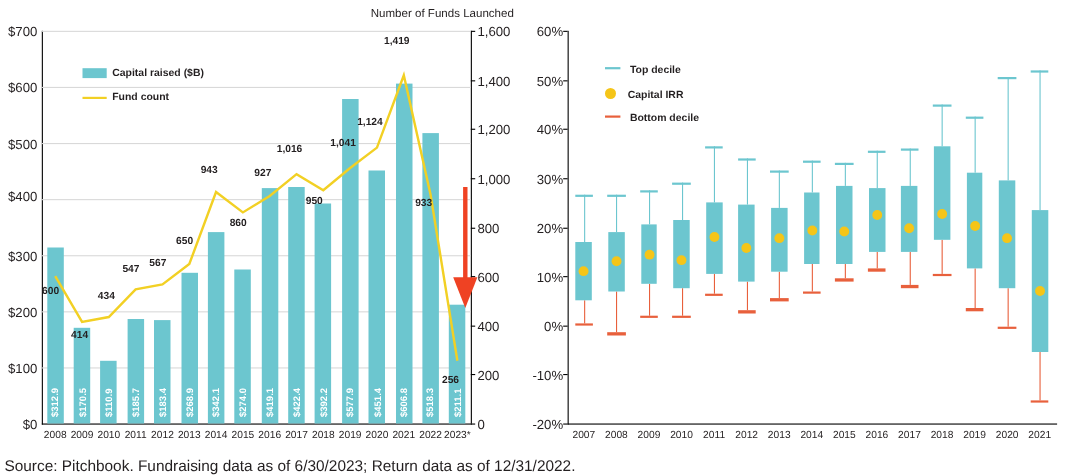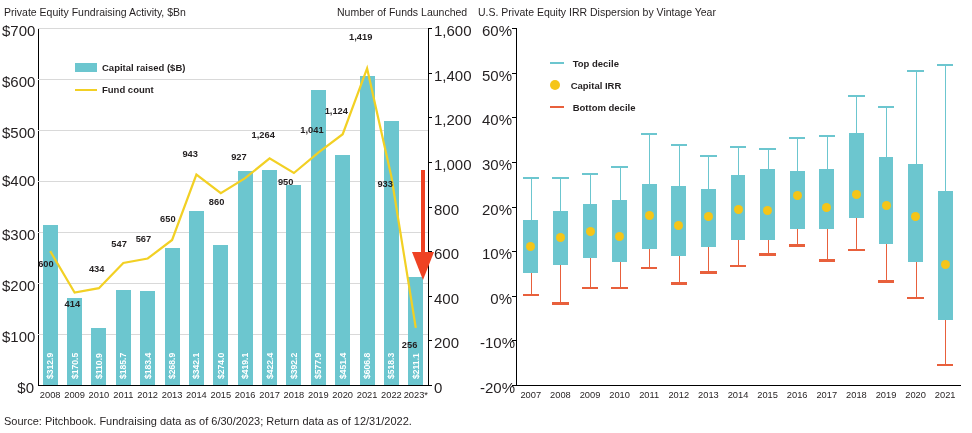--- a/index.html
+++ b/index.html
@@ -21,21 +21,21 @@
     position:absolute;
     white-space:nowrap;
   }
   #left-title-1{left:4px;top:6px;}
   #left-title-2{left:337px;top:6px;}
   #right-title{left:0px;top:6px;}
 
   
   .plot{position:absolute;border-left:1px solid #000;border-bottom:1px solid #000;}
   .axis-label{
-    position:absolute;font-size:15px;color:#231f20;text-align:right;white-space:nowrap;
+    position:absolute;font-size:12px;color:#231f20;text-align:right;white-space:nowrap;
   }
   .axis-label.right{text-align:left;}
   .gridline{position:absolute;left:0;right:0;height:1px;background:#d9d9d9;}
   .tick{position:absolute;width:4px;height:1px;background:#000;}
 
   
   #left-plot{left:38px;top:28px;width:390px;height:357px;}
   .bar{
     position:absolute;bottom:0;background:#6cc6cf;
   }
@@ -72,29 +72,28 @@
   .decile-top{position:absolute;background:#6cc6cf;height:2px;}
   .decile-bot{position:absolute;background:#e8603c;height:2.5px;}
   .whisker{position:absolute;width:1px;background:#6cc6cf;}
   .median-dot{position:absolute;width:9px;height:9px;border-radius:50%;background:#f5c518;}
   .rlegend{position:absolute;font-size:9.5px;font-weight:bold;white-space:nowrap;}
   .rl-swatch{display:inline-block;width:11px;height:11px;background:#6cc6cf;vertical-align:-2px;}
   .rl-line{display:inline-block;width:14px;height:0;border-top:2.5px solid #6cc6cf;vertical-align:3px;}
   .rl-line-r{display:inline-block;width:14px;height:0;border-top:2.5px solid #e8603c;vertical-align:3px;}
   .rl-dot{display:inline-block;width:10px;height:10px;border-radius:50%;background:#f5c518;vertical-align:-1px;}
 
-  #source{position:absolute;left:4px;top:415px;font-size:11px;color:#231f20;}
+  #source{position:absolute;left:4px;top:415px;font-size:14px;color:#231f20;}
 
   .arrow{position:absolute;}
 </style>
 </head>
 <body>
 
 <div class="panel" id="left-panel">
-  <div class="title" id="left-title-1">Private Equity Fundraising Activity, $Bn</div>
   <div class="title" id="left-title-2">Number of Funds Launched</div>
 
   <div class="plot" id="left-plot"></div>
 
   <div id="left-ylabels">
       <div class="axis-label" style="left: 2px; top: 379px; width: 32px;">$0</div>
       <div class="axis-label" style="left: 2px; top: 328px; width: 32px;">$100</div>
       <div class="axis-label" style="left: 2px; top: 277px; width: 32px;">$200</div>
       <div class="axis-label" style="left: 2px; top: 226px; width: 32px;">$300</div>
       <div class="axis-label" style="left: 2px; top: 172px; width: 32px;">$400</div>
@@ -192,21 +191,21 @@
   <div id="left-counts">
       <div class="count-label" style="left: 38.1875px; top: 259.125px;">600</div>
       <div class="count-label" style="left: 64.5625px; top: 298.626px;">414</div>
       <div class="count-label" style="left: 88.9375px; top: 264.164px;">434</div>
       <div class="count-label" style="left: 111.312px; top: 238.951px;">547</div>
       <div class="count-label" style="left: 135.688px; top: 234.488px;">567</div>
       <div class="count-label" style="left: 160.062px; top: 213.969px;">650</div>
       <div class="count-label" style="left: 182.438px; top: 148.593px;">943</div>
       <div class="count-label" style="left: 208.812px; top: 197.113px;">860</div>
       <div class="count-label" style="left: 231.188px; top: 152.163px;">927</div>
-      <div class="count-label" style="left: 251.562px; top: 130.305px;">1,264</div>
+      <div class="count-label" style="left: 251.562px; top: 130.305px;">1,016</div>
       <div class="count-label" style="left: 277.938px; top: 177.031px;">950</div>
       <div class="count-label" style="left: 300.312px; top: 124.727px;">1,041</div>
       <div class="count-label" style="left: 324.688px; top: 106.207px;">1,124</div>
       <div class="count-label" style="left: 349.062px; top: 32px;">1,419</div>
       <div class="count-label" style="left: 377.438px; top: 178.824px;">933</div>
       <div class="count-label" style="left: 401.812px; top: 339.88px;">256</div>
     </div>
 
   <div class="legend-box" style="left:75px;top:58px;">
     <span class="legend-swatch"></span><span class="legend-text">Capital raised ($B)</span>
@@ -215,21 +214,20 @@
     <span class="legend-line"></span><span class="legend-text">Fund count</span>
   </div>
 
   <svg class="arrow" style="left:405px;top:168px;" width="40" height="115" viewBox="0 0 40 115">
     <path d="M18 2 L18 88" stroke="#ef4223" stroke-width="4" fill="none"></path>
     <path d="M18 112 L7 84 L29 84 Z" fill="#ef4223"></path>
   </svg>
 </div>
 
 <div class="panel" id="right-panel">
-  <div class="title" id="right-title">U.S. Private Equity IRR Dispersion by Vintage Year</div>
 
   <div class="plot" id="right-plot"></div>
 
   <div id="right-ylabels">
       <div class="axis-label" style="left: 2px; top: 379px; width: 32px;">-20%</div>
       <div class="tick" style="left: 34px; top: 385px;"></div>
       <div class="axis-label" style="left: 2px; top: 334.375px; width: 32px;">-10%</div>
       <div class="tick" style="left: 34px; top: 340.375px;"></div>
       <div class="axis-label" style="left: 2px; top: 289.75px; width: 32px;">0%</div>
       <div class="tick" style="left: 34px; top: 295.75px;"></div>

